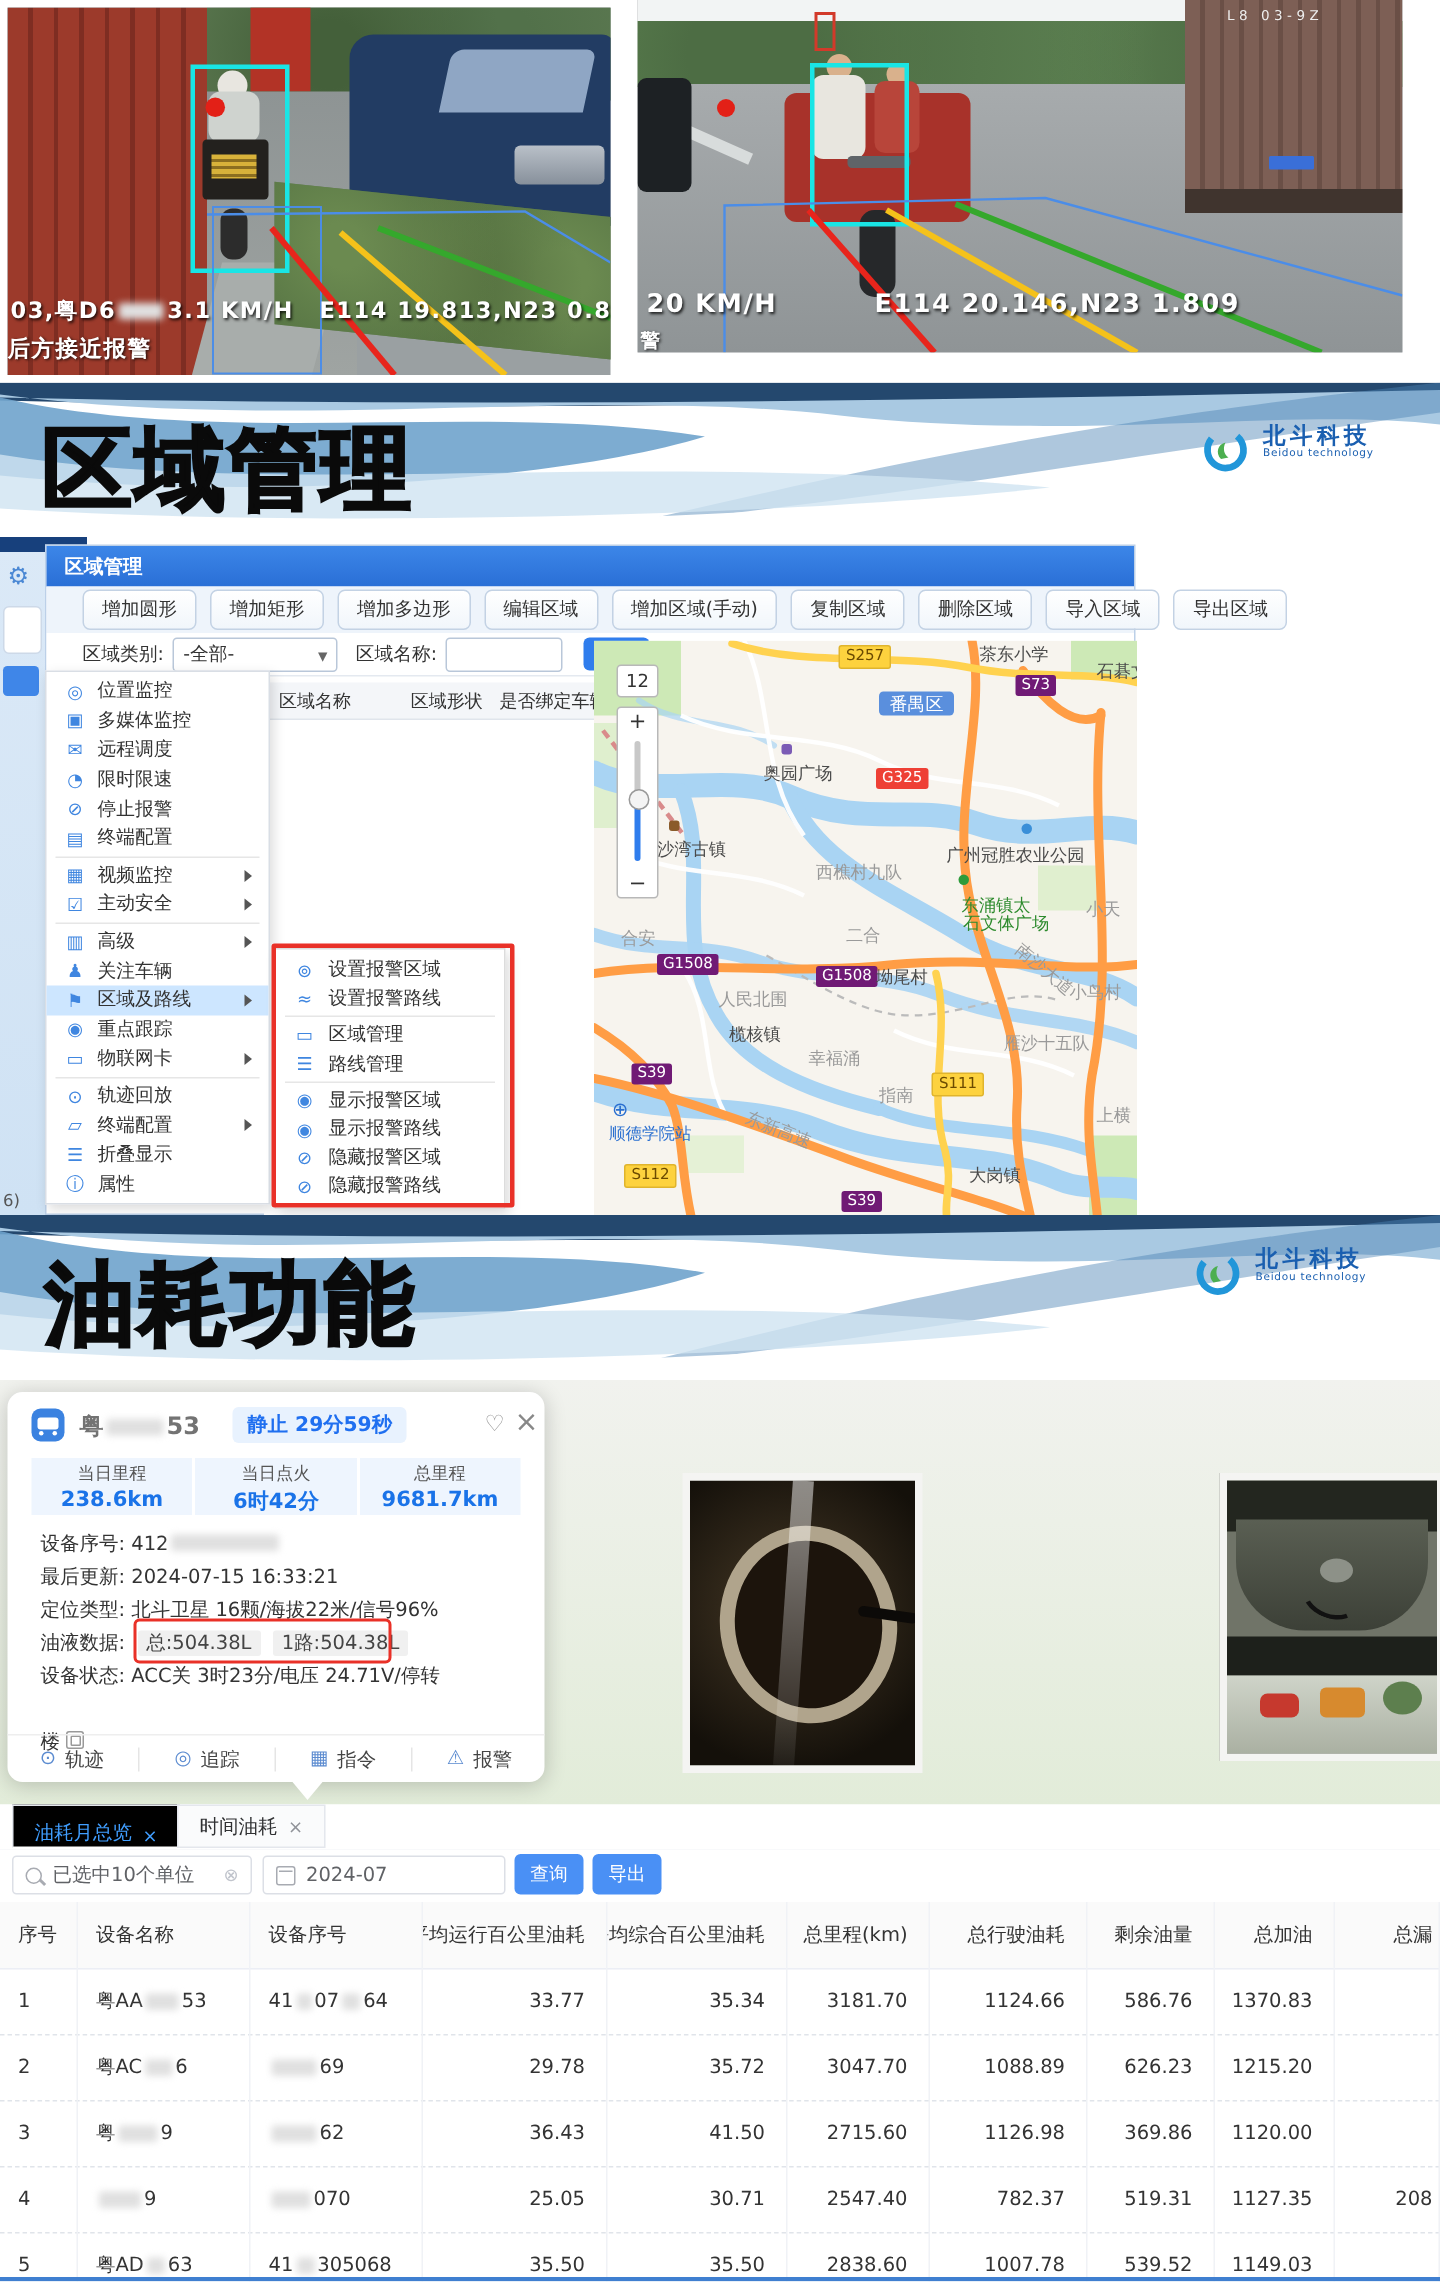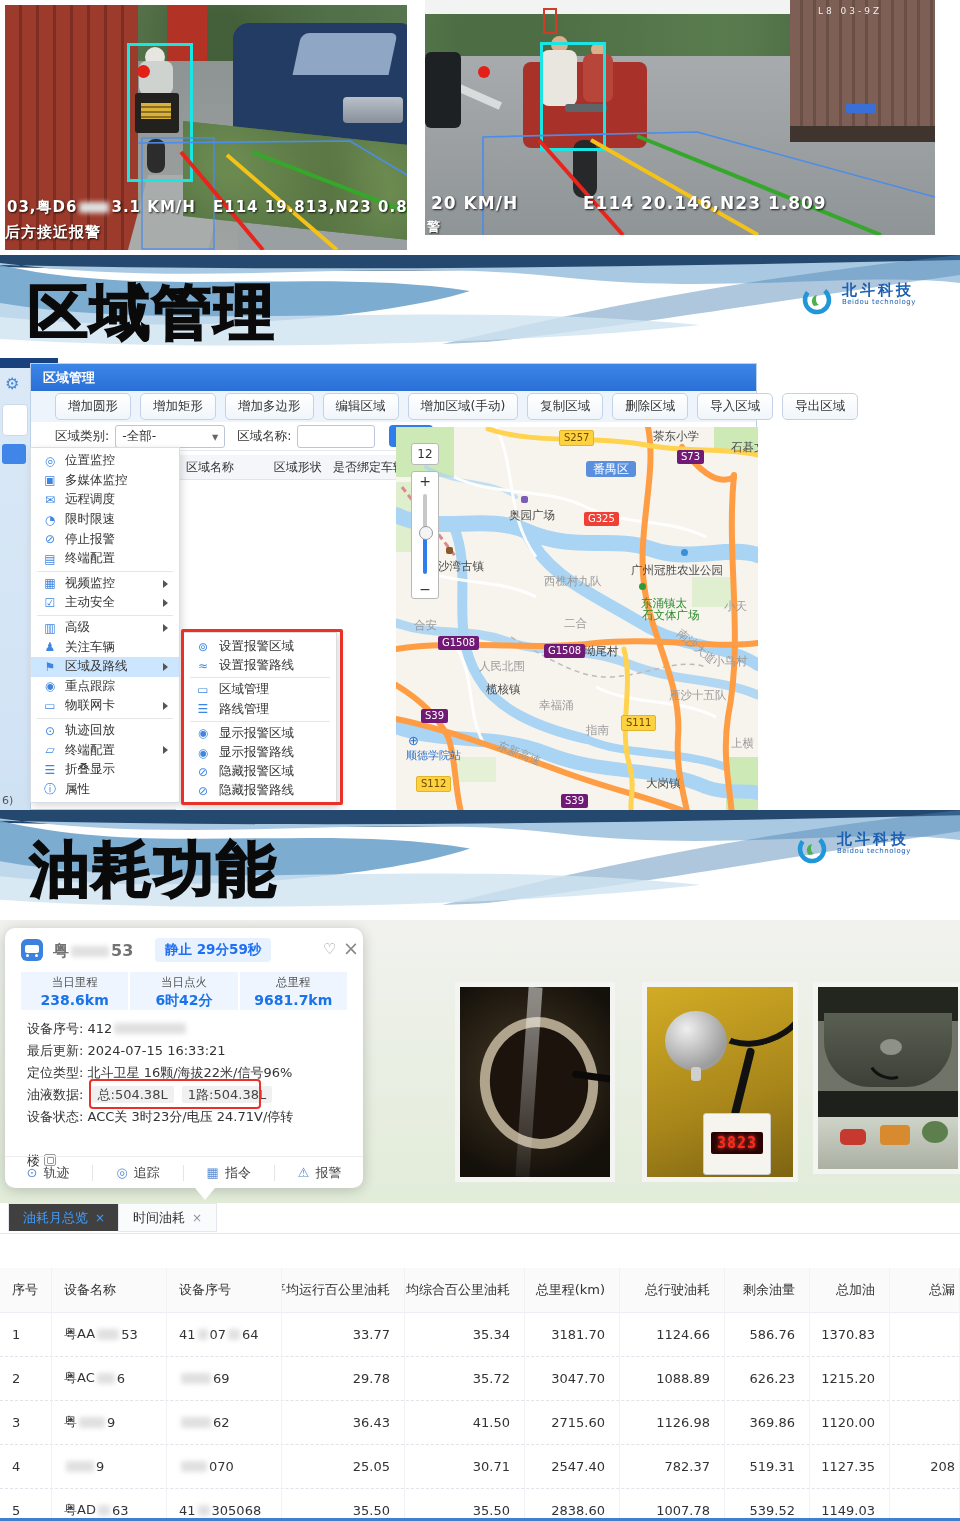--- a/index.html
+++ b/index.html
@@ -55,21 +55,21 @@
   .pline{position:absolute;left:22px;font-size:13px;color:#333;white-space:nowrap;}
   .chip{background:#f0f0f0;border-radius:2px;padding:1px 6px;color:#444;}
   .pact{display:flex;align-items:center;gap:6px;font-size:13px;color:#444;}
   .pact .mi{color:#5b8bd0;font-size:13px;}
   .vsep{width:1px;height:16px;background:#e5e5e5;}
   
   .photo{border:5px solid #f4f4f2;overflow:hidden;}
   
   .tabbar{background:#fff;border-bottom:1px solid #e4e7ed;}
   .tab{position:absolute;top:0;height:29px;display:flex;align-items:center;gap:7px;padding:0 14px;font-size:13px;border:1px solid #e4e7ed;box-sizing:border-box;}
-  .tab.active{color:#409eff;background:#404040;border-bottom-color:#fff;}
+  .tab.active{color:#409eff;background:#000000;border-bottom-color:#fff;align-items:flex-end;}
   .tab.inactive{color:#303133;background:#fafbfc;}
   .fbox{border:1px solid #dcdfe6;border-radius:3px;background:#fff;display:flex;align-items:center;gap:7px;padding:0 8px;font-size:13px;color:#606266;box-sizing:border-box;}
   .grid-row{display:grid;grid-template-columns:52px 115px 115px 123px 120px 95px 105px 85px 80px 70px;align-items:center;}
   .gc{font-size:13px;color:#333;padding-left:12px;overflow:hidden;white-space:nowrap;}
   .gc.num{text-align:right;padding-left:0;padding-right:14px;}
   .thead .gc{color:#333;}
   .trow{border-bottom:1px dashed #e0e4ea;}
   .colsep .gc{border-right:1px solid #f0f2f6;height:100%;display:flex;align-items:center;box-sizing:border-box;}
   .colsep .gc.num{justify-content:flex-end;}
   .mag{width:9px;height:9px;border:1.5px solid #a8abb2;border-radius:50%;position:relative;flex:none;}
@@ -508,31 +508,20 @@
           </span>
       </div>
     </div>
     <div class="abs" style="left:195px;top:268px;width:0;height:0;border:10px solid transparent;border-top:12px solid #fff;"></div>
 
     <div class="abs photo" style="left:455px;top:62px;width:150px;height:190px;background:radial-gradient(circle at 45% 45%,#3a2f1f 20%,#14100a 80%);">
       <div class="abs" style="left:20px;top:30px;width:98px;height:112px;border-radius:50%;border:10px solid #b0a48c;background:#1c140c;transform:rotate(-8deg);"></div>
       <div class="abs" style="left:62px;top:0;width:14px;height:190px;background:linear-gradient(rgba(255,255,255,.5),rgba(255,255,255,.06));transform:rotate(4deg);"></div>
       <div class="abs" style="left:112px;top:86px;width:40px;height:7px;background:#0c0a08;border-radius:4px;transform:rotate(8deg);"></div>
     </div>
-    <div class="abs photo" style="left:642px;top:62px;width:146px;height:190px;background:linear-gradient(160deg,#d2ac25,#a8861a 60%,#7e6412);">
-      <div class="abs" style="left:18px;top:24px;width:62px;height:60px;border-radius:50%;background:radial-gradient(circle at 35% 30%,#efefef,#9d9d9d 70%);"></div>
-      <div class="abs" style="left:44px;top:80px;width:10px;height:14px;background:#cfcfcf;border-radius:3px;"></div>
-      <div class="abs" style="left:60px;top:-14px;width:90px;height:60px;border:6px solid transparent;border-bottom:6px solid #111;border-radius:50%;transform:rotate(-18deg);"></div>
-      <div class="abs" style="left:92px;top:60px;width:8px;height:70px;background:#111;border-radius:4px;transform:rotate(14deg);"></div>
-      <div class="abs" style="left:56px;top:126px;width:66px;height:60px;background:#f6f4ef;border:1px solid #ccc;border-radius:3px;">
-        <div class="abs" style="left:7px;top:18px;width:52px;height:22px;background:#2a0404;border-radius:2px;text-align:center;">
-          <span style="font-family:'DejaVu Sans Mono',monospace;font-size:15px;font-weight:bold;color:#ff2a1a;text-shadow:0 0 4px #ff5040;letter-spacing:1px;line-height:22px;">3823</span>
-        </div>
-      </div>
-    </div>
     <div class="abs photo" style="left:813px;top:62px;width:140px;height:182px;background:#707468;">
       <div class="abs" style="left:0;top:0;width:140px;height:34px;background:#23261f;"></div>
       <div class="abs" style="left:6px;top:26px;width:128px;height:74px;background:linear-gradient(#5a5f53,#3c4037);border-radius:0 0 46px 46px;"></div>
       <div class="abs" style="left:62px;top:52px;width:22px;height:16px;background:#8d9188;border-radius:50%;"></div>
       <div class="abs" style="left:50px;top:62px;width:34px;height:24px;border:3px solid transparent;border-bottom:3px solid #111;border-radius:50%;transform:rotate(20deg);"></div>
       <div class="abs" style="left:0;top:104px;width:140px;height:26px;background:#1d201b;"></div>
       <div class="abs" style="left:0;top:130px;width:140px;height:52px;background:linear-gradient(#cfd4c9,#aab0a2);"></div>
       <div class="abs" style="left:22px;top:142px;width:26px;height:16px;background:#c6392e;border-radius:5px;"></div>
       <div class="abs" style="left:62px;top:138px;width:30px;height:20px;background:#d78a2e;border-radius:4px;"></div>
       <div class="abs" style="left:104px;top:134px;width:26px;height:22px;background:#5d7f4e;border-radius:50%;"></div>
@@ -543,20 +532,33 @@
     <div class="tab active" style="left:8px;">
       <span>油耗月总览</span>
       <span style="font-size:12px;">×</span>
     </div>
     <div class="tab inactive" style="left:118px;">
       <span>时间油耗</span>
       <span style="font-size:12px;color:#909399;">×</span>
     </div>
   </div>
 
+  <div class="abs" style="left:0;top:1233px;width:960px;height:32px;background:#fff;">
+    <div class="abs fbox" style="left:8px;top:4px;width:160px;height:26px;">
+      <span class="mag"></span>
+      <span style="flex:1;">已选中10个单位</span>
+      <span style="color:#c0c4cc;font-size:12px;">⊗</span>
+    </div>
+    <div class="abs fbox" style="left:175px;top:4px;width:162px;height:26px;">
+      <span class="cal"></span>
+      <span>2024-07</span>
+    </div>
+    <div class="abs bluebtn" style="left:343px;top:3px;width:46px;height:27px;background:#4a90f5;">查询</div>
+    <div class="abs bluebtn" style="left:395px;top:3px;width:46px;height:27px;background:#4a90f5;">导出</div>
+  </div>
 
   <div class="abs grid-row thead colsep" style="left:0;top:1268px;width:960px;height:44px;background:#fafafa;border-bottom:1px solid #ebeef5;">
     <div class="gc">序号</div>
     <div class="gc">设备名称</div>
     <div class="gc">设备序号</div>
     <div class="gc num">平均运行百公里油耗</div>
     <div class="gc num">平均综合百公里油耗</div>
     <div class="gc num">总里程(km)</div>
     <div class="gc num">总行驶油耗</div>
     <div class="gc num">剩余油量</div>

